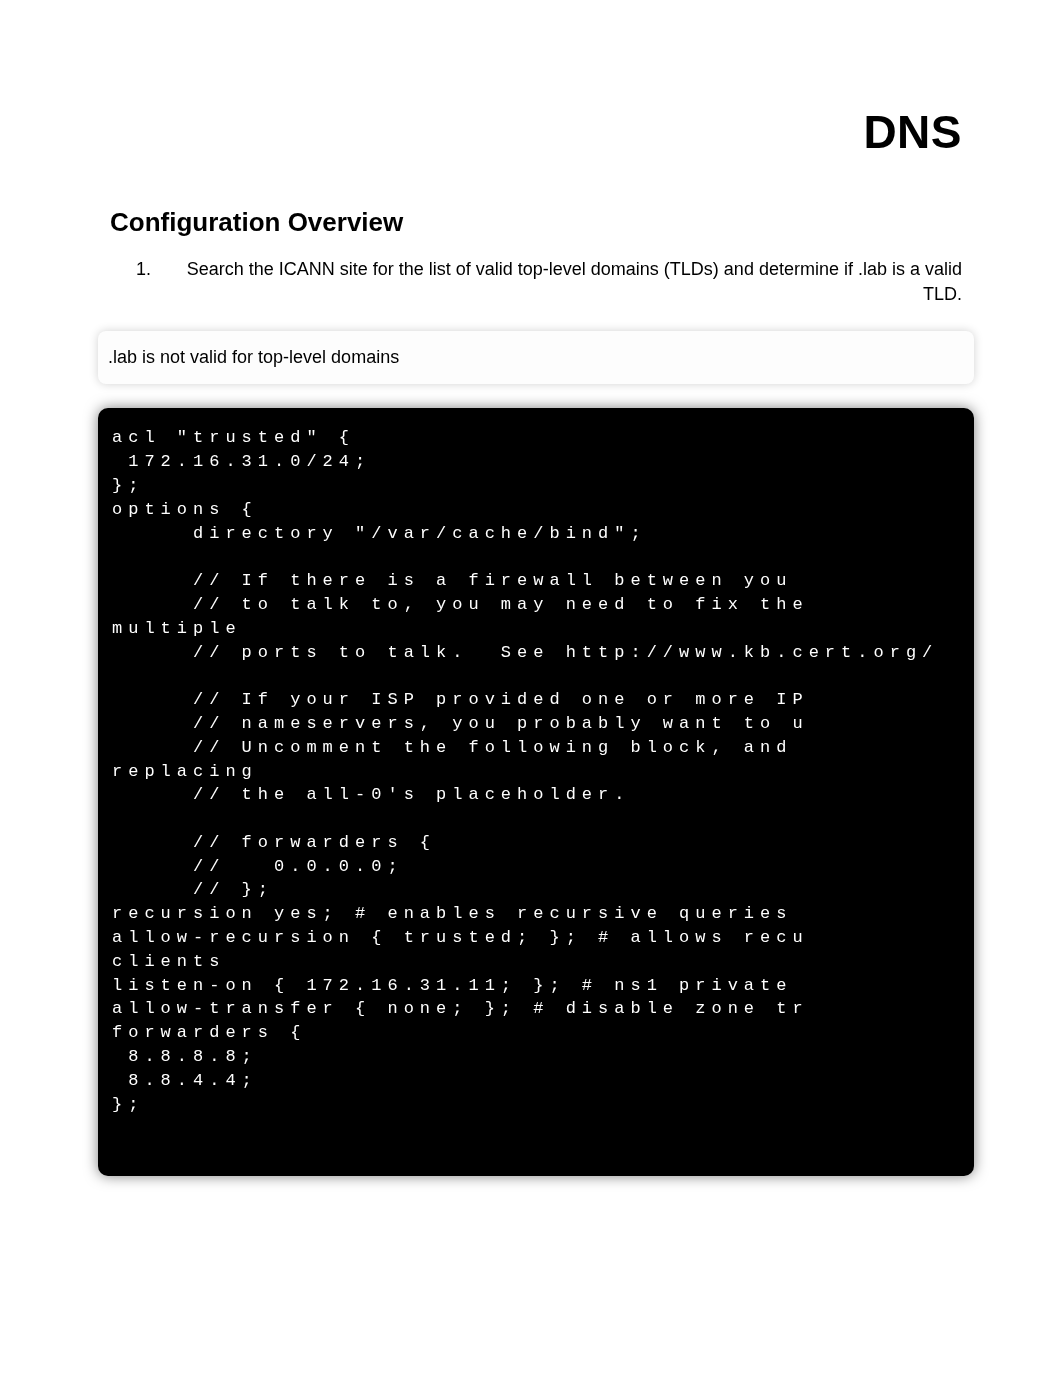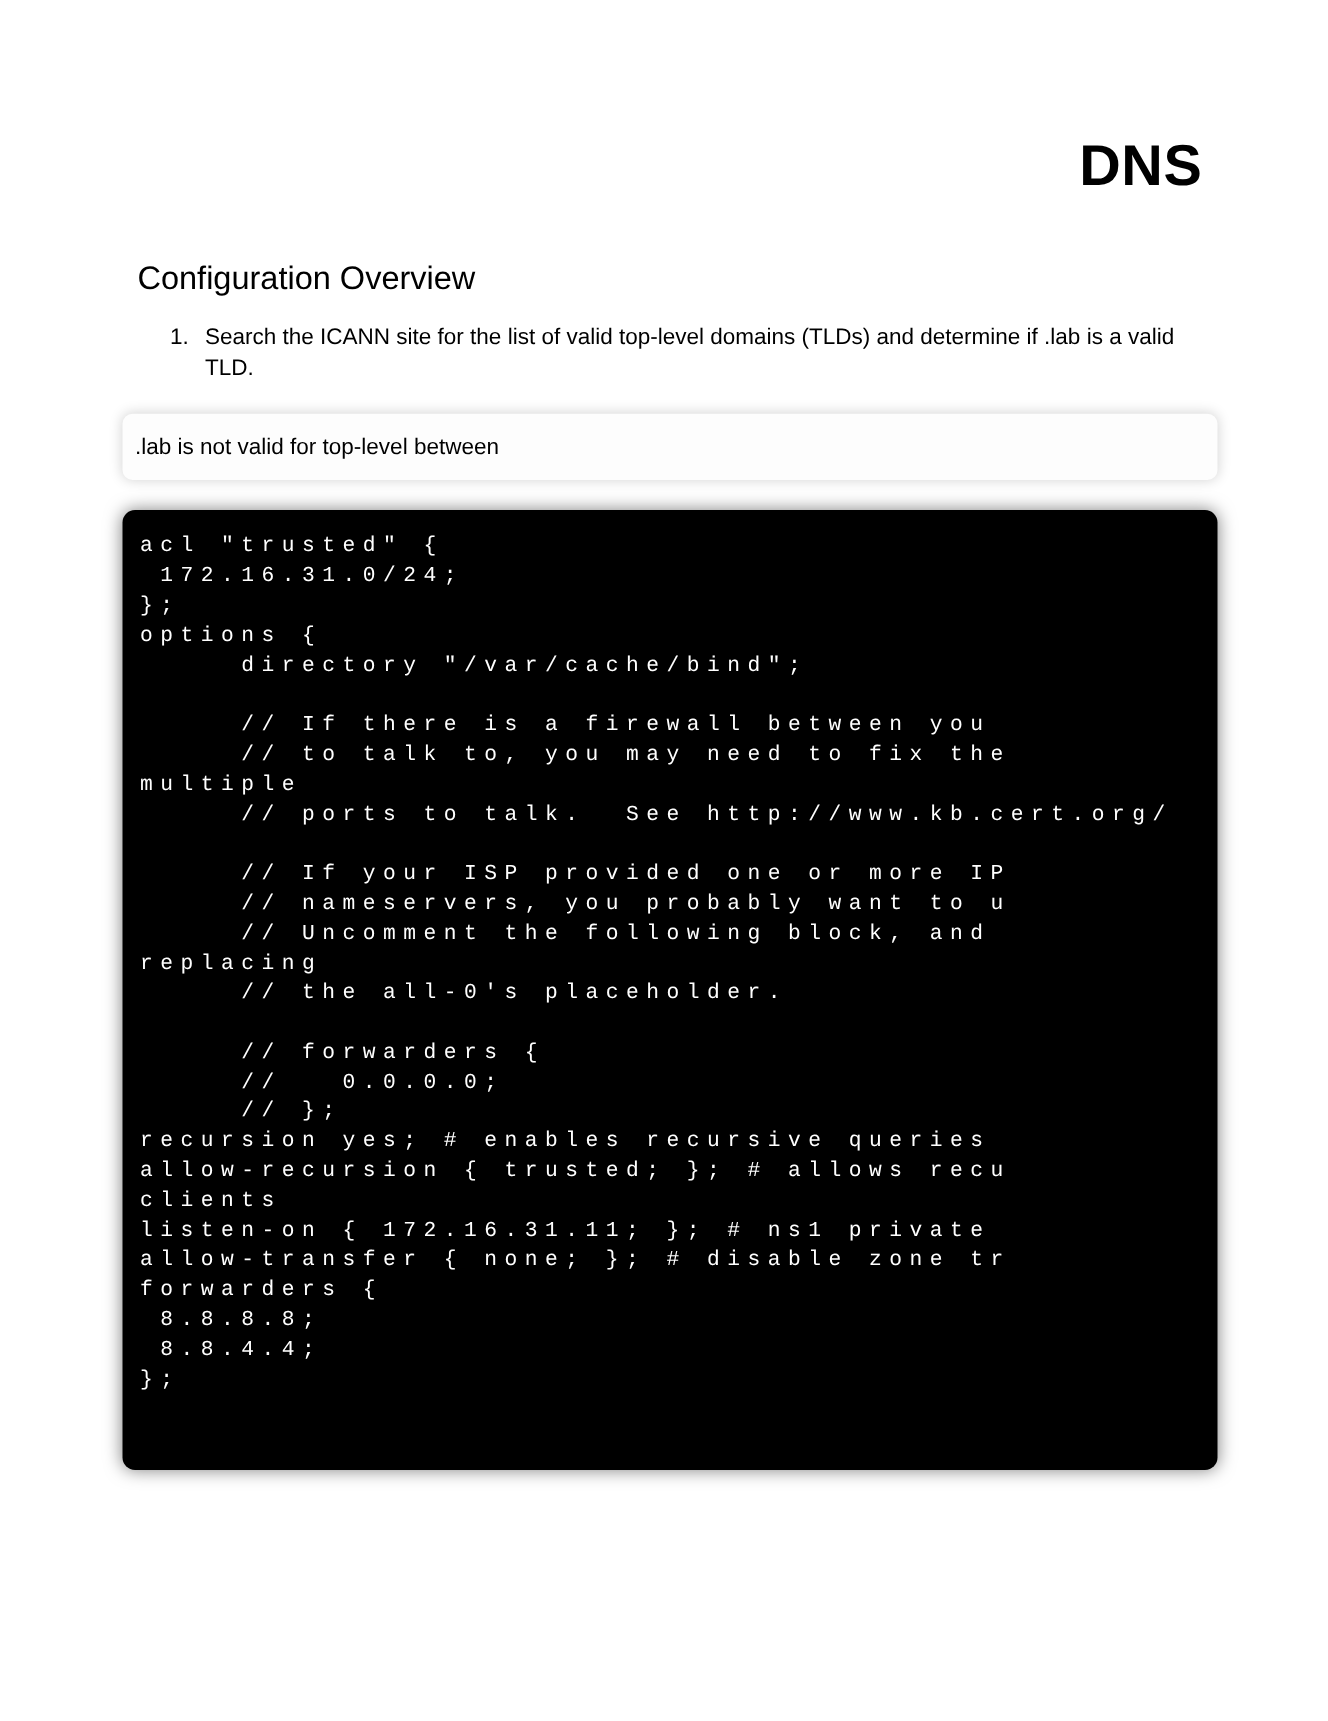--- a/index.html
+++ b/index.html
@@ -18,26 +18,27 @@
   }
   h1 {
     font-size: 46px;
     font-weight: bold;
     margin: 0 0 40px 0;
     letter-spacing: 0.5px;
     text-align: right;
   }
   h2 {
     font-size: 26px;
-    font-weight: normal;
+    font-weight: bold;
     margin: 0 0 16px 0;
   }
   ol {
     margin: 0 0 24px 0;
     padding-left: 46px;
+    text-align: right;
   }
   ol li {
     margin-bottom: 10px;
     padding-left: 8px;
   }
   .callout {
     margin: 12px -12px 24px -12px;
     padding: 14px 10px;
     border-radius: 8px;
     background: #fdfdfd;
@@ -74,21 +75,21 @@
 
   <h2>Configuration Overview</h2>
 
   <ol>
     <li>
       <span>Search the ICANN site for the list of valid top-level domains (TLDs) and determine if .lab is a valid TLD.</span>
     </li>
   </ol>
 
   <div class="callout">
-    <span>.lab is not valid for top-level between</span>
+    <span>.lab is not valid for top-level domains</span>
   </div>
 
 
   <div class="codeblock">acl "trusted" {
  172.16.31.0/24;
 };
 options {
      directory "/var/cache/bind";
 
      // If there is a firewall between you

